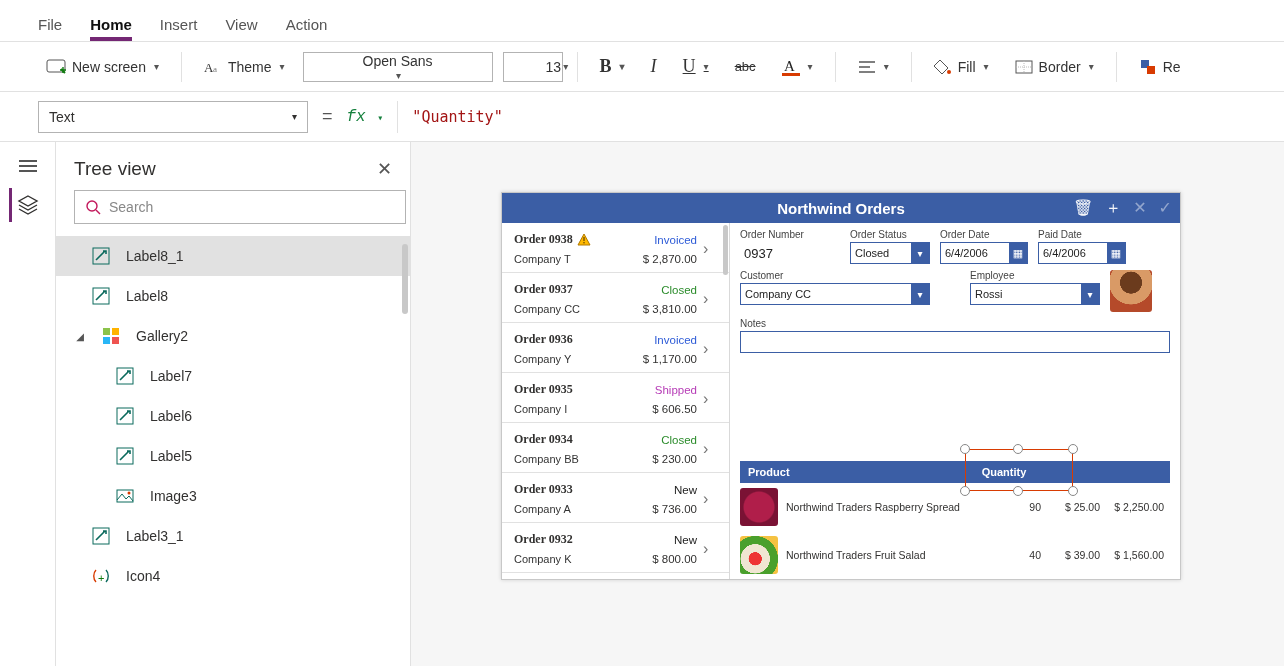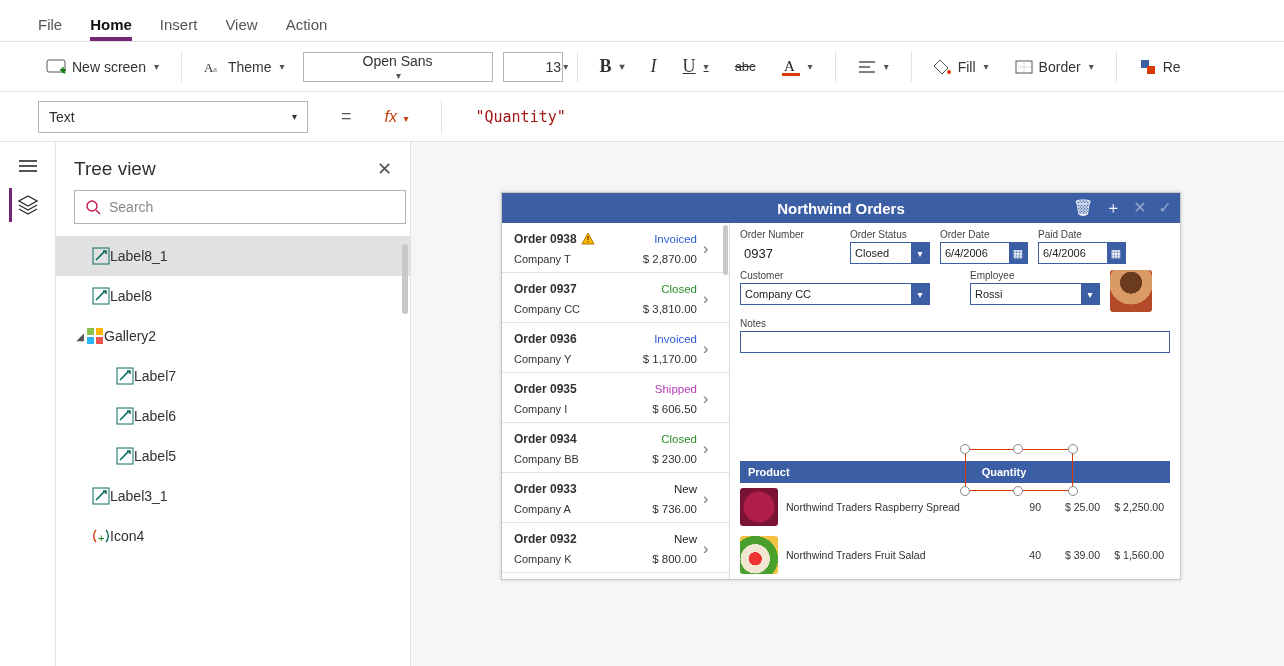--- a/index.html
+++ b/index.html
@@ -63,34 +63,33 @@
   .ribbon .sel.font { width: 190px; flex-direction: column; }
   .ribbon .sel.size { width: 60px; padding-left: 42px; }
 
   
   .formula {
     display: flex;
     align-items: center;
     height: 50px;
     padding: 0 6px 0 38px;
     border-bottom: 1px solid #e1e1e1;
-    gap: 19px;
   }
   .formula .prop {
     width: 270px;
     height: 32px;
     border: 1px solid #b3b3b3;
     display: flex;
     align-items: center;
     justify-content: space-between;
     padding: 0 10px;
     font-size: 14px;
   }
   .formula .eq { margin: 0 14px; font-size: 18px; color: #555; }
-  .formula .fx { font-style: italic; font-family: Liberation Sans, sans-serif; font-size: 16px; color: #c2410c; }
+  .formula .fx { font-style: italic; font-family: Liberation Mono, monospace; font-size: 16px; color: #15803d; }
   .formula .fx .chev { font-size: 10px; font-style: normal; margin-left: 2px; }
   .formula .fx-sep { width: 1px; height: 32px; background: #e1e1e1; margin: 0 14px; }
   .formula .expr { font-family: Consolas, monospace; font-size: 15px; color: #a31515; }
 
   
   .main { display: flex; height: calc(666px - 142px); }
   .tabs-rail {
     width: 56px;
     display: flex;
     flex-direction: column;
@@ -139,21 +138,21 @@
     font-size: 14px;
   }
   .tree-list { flex: 1; overflow: hidden; position: relative; }
   .tree-list .scroll-thumb {
     position: absolute; right: 2px; top: 8px; width: 6px; height: 70px;
     background: #c8c8c8; border-radius: 3px;
   }
   .tree-item {
     display: flex;
     align-items: center;
-    gap: 0;
+    gap: 16px;
     height: 40px;
     padding-left: 36px;
     font-size: 14px;
     cursor: pointer;
   }
   .tree-item.selected { background: #e1e1e1; }
   .tree-item.d1 { padding-left: 36px; }
   .tree-item.d2 { padding-left: 60px; }
   .tree-item .caret { width: 12px; text-align: center; color: #555; font-size: 10px; }
   .tree-item.gallery { padding-left: 18px; }
@@ -208,21 +207,21 @@
   .order-item {
     height: 50px;
     border-bottom: 1px solid #e1e1e1;
     padding: 6px 8px 4px 12px;
     display: grid;
     grid-template-columns: 1fr auto 18px;
     grid-template-rows: auto auto;
     column-gap: 6px;
     align-items: center;
   }
-  .order-item .name { font-weight: 600; font-size: 12px; display: flex; align-items: center; gap: 4px; }
+  .order-item .name { font-weight: 600; font-size: 12px; display: flex; align-items: center; gap: 4px; font-family: Liberation Serif, serif; }
   .order-item .status { font-weight: 400; font-size: 11.5px; text-align: right; }
   .order-item .chev { grid-row: 1 / span 2; grid-column: 3; font-size: 16px; color: #777; }
   .order-item .comp { font-size: 11px; color: #333; }
   .order-item .amt { font-size: 11.5px; text-align: right; }
   .st-invoiced { color: #2d5bd7; }
   .st-closed   { color: #2a8b2a; }
   .st-shipped  { color: #b63bb6; }
   .st-new      { color: #222; }
 
   
@@ -496,20 +495,30 @@
           <span>Label6</span>
         </div>
         <div class="tree-item d2">
           <span class="ico-label">
             <svg width="18" height="18">
               <rect x="1" y="1" width="16" height="16" fill="none" stroke="#0b6a5d"></rect>
               <path d="M4 13 L13 4 M11 4 L14 4 L14 7" stroke="#0b6a5d" fill="none" stroke-width="1.6"></path>
             </svg>
           </span>
           <span>Label5</span>
+        </div>
+        <div class="tree-item d2">
+          <span class="ico-image">
+            <svg width="18" height="18">
+              <rect x="1" y="3" width="16" height="12" fill="none" stroke="#0b6a5d"></rect>
+              <path d="M1 13 L6 7 L10 12 L13 9 L17 14" fill="none" stroke="#0b6a5d"></path>
+              <circle cx="13" cy="6" r="1.5" fill="#d83b01"></circle>
+            </svg>
+          </span>
+          <span>Image3</span>
         </div>
         <div class="tree-item d1">
           <span class="ico-label">
             <svg width="18" height="18">
               <rect x="1" y="1" width="16" height="16" fill="none" stroke="#0b6a5d"></rect>
               <path d="M4 13 L13 4 M11 4 L14 4 L14 7" stroke="#0b6a5d" fill="none" stroke-width="1.6"></path>
             </svg>
           </span>
           <span>Label3_1</span>
         </div>

